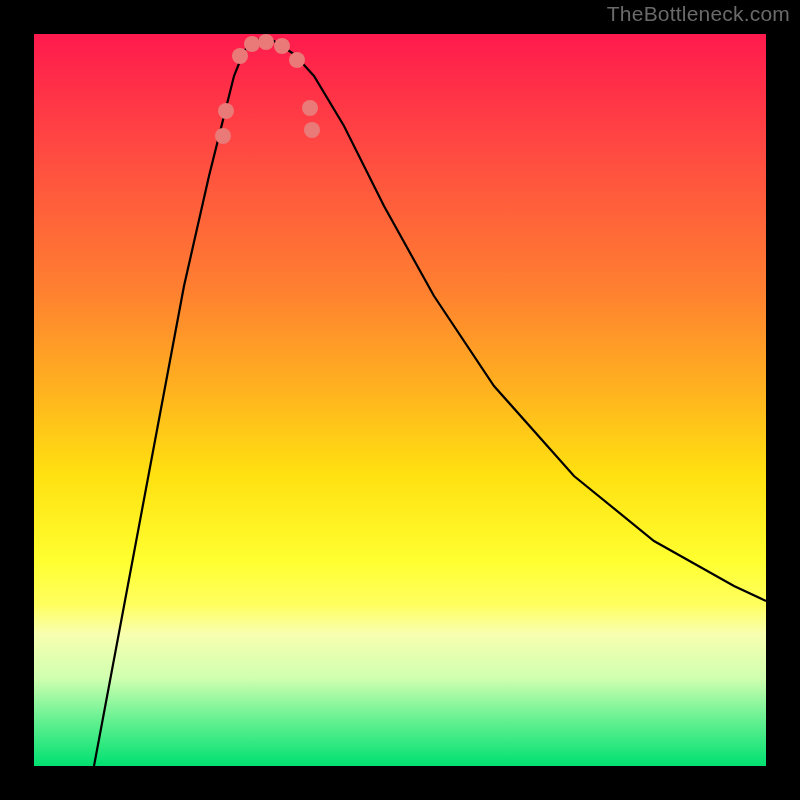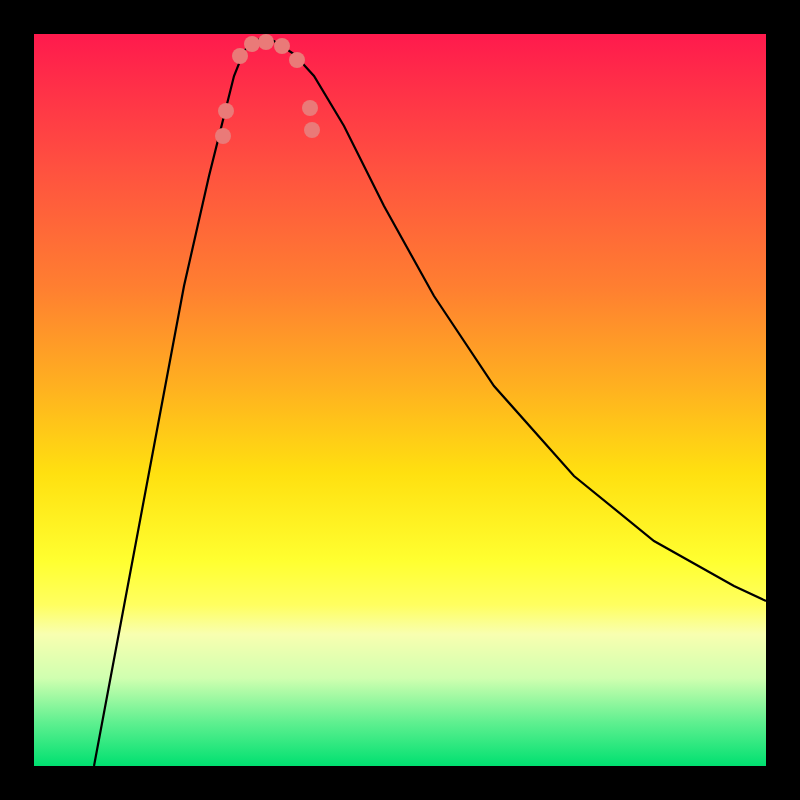--- a/index.html
+++ b/index.html
@@ -54,20 +54,21 @@
     top: 0;
     left: 0;
     width: 732px;
     height: 732px;
   }
 </style>
 </head>
 <body>
 
 <div class="frame">
+  <div class="watermark">TheBottleneck.com</div>
   <div class="plot">
     <svg class="curve" viewBox="0 0 732 732">
       <path id="curve-path" fill="none" stroke="#000" stroke-width="2.2" d="M60 732 L90 572 L120 412 L150 252 L175 142 L190 82 L200 42 L210 17 L220 7 L230 4 L240 7 L260 20 L280 42 L310 92 L350 172 L400 262 L460 352 L540 442 L620 507 L700 552 L732 567"></path>
       <g id="marker-group">
           <circle cx="189" cy="102" r="8" fill="#ea7a78"></circle>
           <circle cx="192" cy="77" r="8" fill="#ea7a78"></circle>
           <circle cx="206" cy="22" r="8" fill="#ea7a78"></circle>
           <circle cx="218" cy="10" r="8" fill="#ea7a78"></circle>
           <circle cx="232" cy="8" r="8" fill="#ea7a78"></circle>
           <circle cx="248" cy="12" r="8" fill="#ea7a78"></circle>

